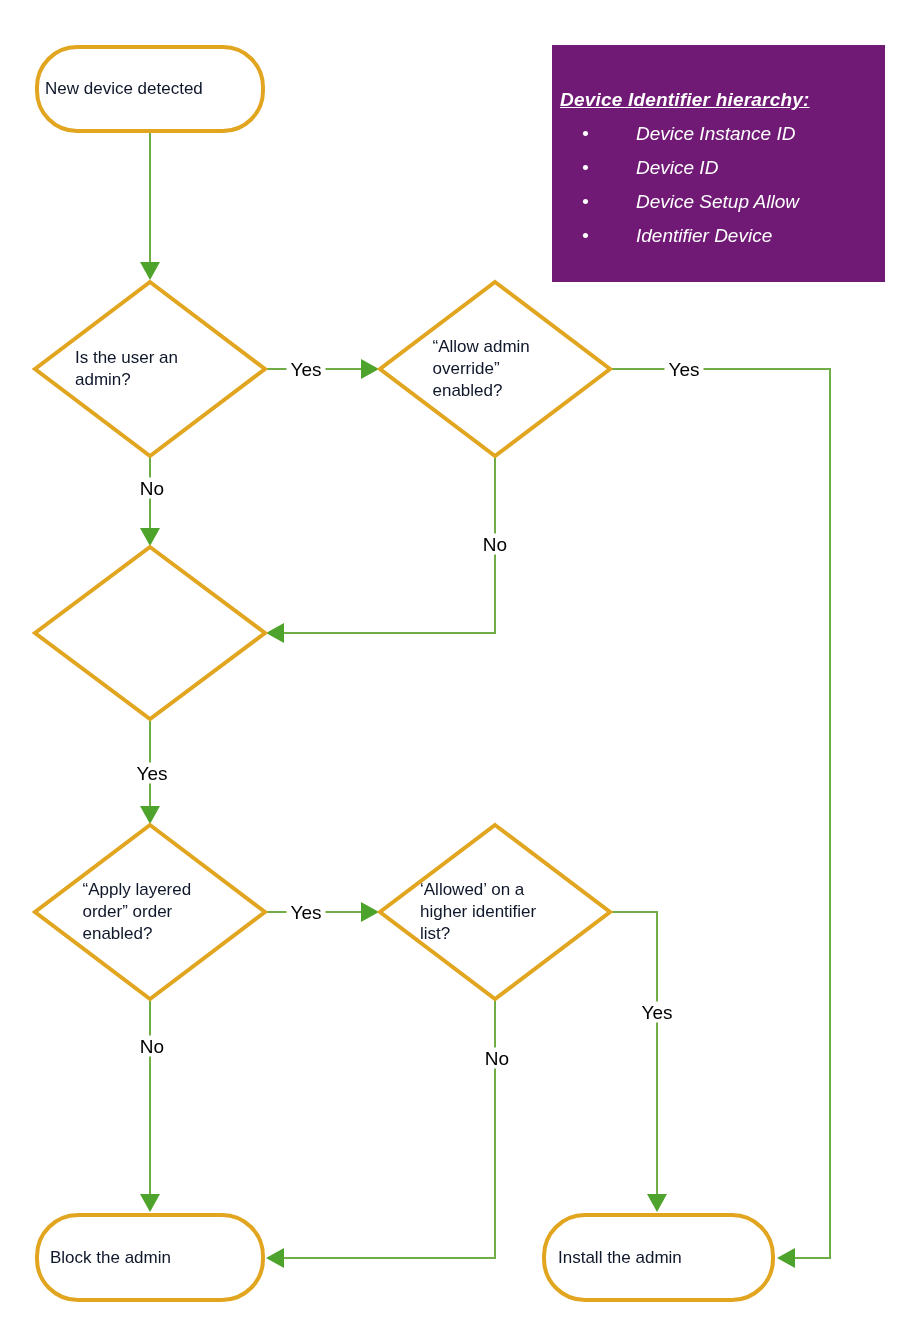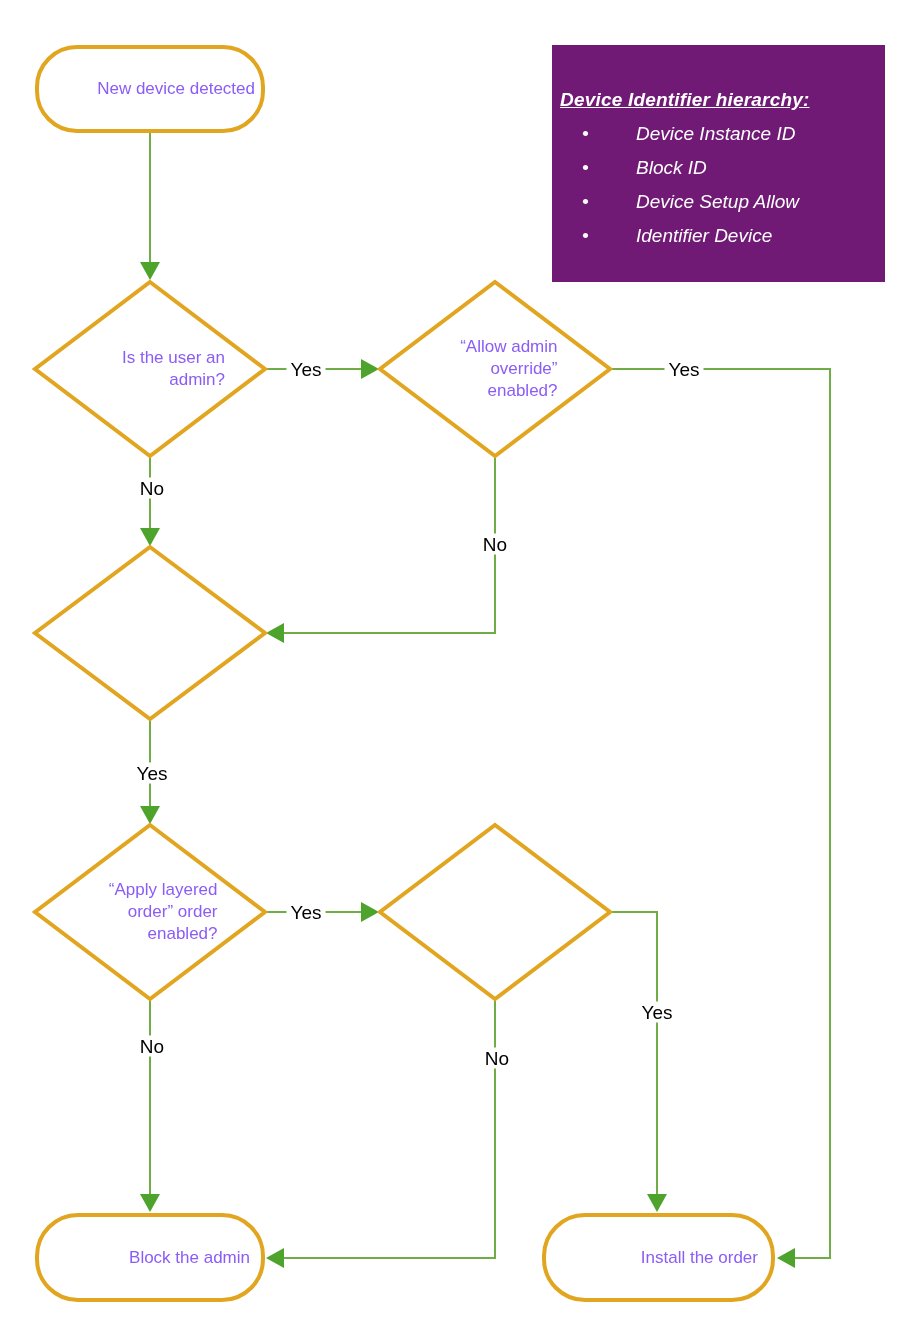--- a/index.html
+++ b/index.html
@@ -8,22 +8,22 @@
     width:924px;height:1326px;
     background:#ffffff;
     font-family:"Liberation Sans", sans-serif;
     overflow:hidden;
   }
   .canvas svg{position:absolute;left:0;top:0;}
   .overlay{position:absolute;left:0;top:0;width:924px;height:1326px;}
   .node-label{
     position:absolute;
     transform:translate(-50%,-50%);
-    text-align:right;
-    color:#8b5cf6;
+    text-align:left;
+    color:#0f172a;
     font-size:17px;
     line-height:1.28;
   }
   .edge-label{
     position:absolute;
     transform:translate(-50%,-50%);
     background:#ffffff;
     color:#000000;
     font-size:19px;
     line-height:1;
@@ -108,37 +108,38 @@
       <rect x="544" y="1215" width="229" height="85" rx="41"></rect>
     </g>
   </svg>
 
   <div class="overlay">
 
     <div class="node-label" style="left:150px;top:89px;width:210px;">New device detected</div>
     <div class="node-label" style="left:495px;top:369px;width:125px;">“Allow admin override” enabled?</div>
     <div class="node-label" style="left:150px;top:369px;width:150px;">Is the user an admin?</div>
     <div class="node-label" style="left:150px;top:912px;width:135px;">“Apply layered order” order enabled?</div>
+    <div class="node-label" style="left:495px;top:912px;width:150px;">‘Allowed’ on a higher identifier list?</div>
     <div class="node-label" style="left:150px;top:1258px;width:200px;">Block the admin</div>
-    <div class="node-label" style="left:658px;top:1258px;width:200px;">Install the order</div>
+    <div class="node-label" style="left:658px;top:1258px;width:200px;">Install the admin</div>
 
     <div class="edge-label" style="left:306px;top:369px;">Yes</div>
     <div class="edge-label" style="left:684px;top:369px;">Yes</div>
     <div class="edge-label" style="left:152px;top:488px;">No</div>
     <div class="edge-label" style="left:495px;top:544px;">No</div>
     <div class="edge-label" style="left:152px;top:773px;">Yes</div>
     <div class="edge-label" style="left:306px;top:912px;">Yes</div>
     <div class="edge-label" style="left:657px;top:1012px;">Yes</div>
     <div class="edge-label" style="left:152px;top:1046px;">No</div>
     <div class="edge-label" style="left:497px;top:1058px;">No</div>
 
     <div class="info-box">
       <div class="info-title">Device Identifier hierarchy:</div>
       <ul>
         <li>Device Instance ID</li>
-        <li>Block ID</li>
+        <li>Device ID</li>
         <li>Device Setup Allow</li>
         <li>Identifier Device</li>
       </ul>
     </div>
 
   </div>
 </div>
 
 </body></html>

